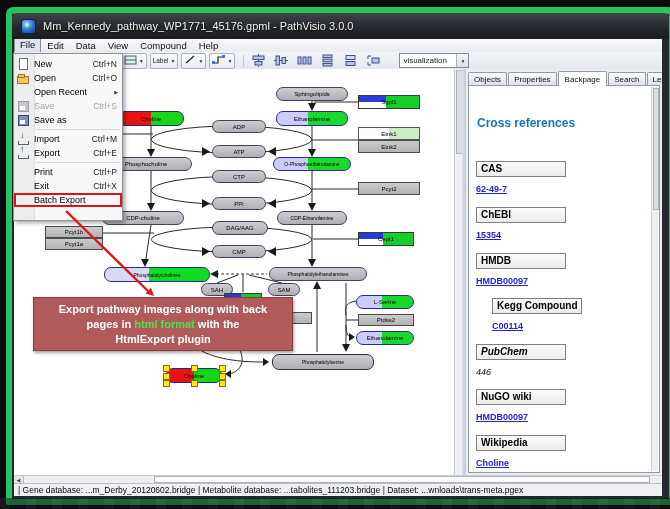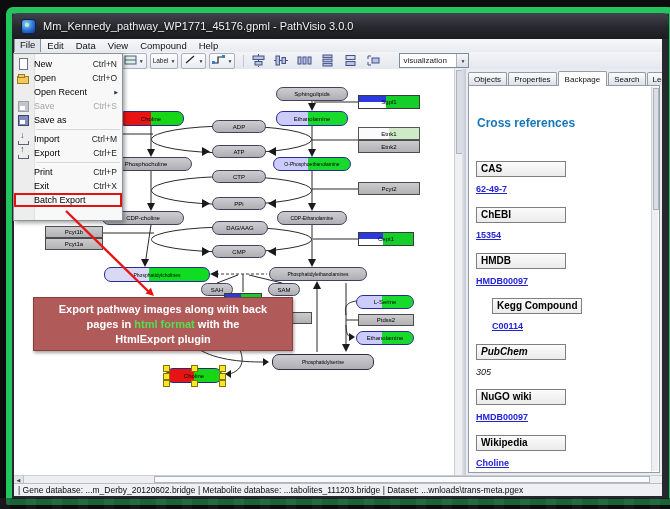--- a/index.html
+++ b/index.html
@@ -330,21 +330,21 @@
 
           <div class="pscroll">
               <div class="vthumb"></div>
             </div>
         <div class="bp-section" style="top: 75px;"><div class="bp-header">CAS</div><a class="bp-link">62-49-7</a></div>
             <div class="bp-section" style="top: 121px;"><div class="bp-header">ChEBI</div><a class="bp-link">15354</a></div>
             <div class="bp-section" style="top: 167px;"><div class="bp-header">HMDB</div><a class="bp-link">HMDB00097</a></div>
             <div class="bp-section" style="top: 212px; margin-left: 16px;"><div class="bp-header">Kegg Compound</div><a class="bp-link">C00114</a></div>
             <div class="bp-section" style="top: 258px; font-style: italic;">
               <div class="bp-header">PubChem</div>
-              <div class="bp-plain">305</div>
+              <div class="bp-plain">446</div>
             </div>
             <div class="bp-section" style="top: 303px;"><div class="bp-header">NuGO wiki</div><a class="bp-link">HMDB00097</a></div>
             <div class="bp-section" style="top: 349px;"><div class="bp-header">Wikipedia</div><a class="bp-link">Choline</a></div>
           </div>
       </div>
     </div>
 
     <div class="hscroll">
       <div class="harrow">◀</div>
       <div class="hthumb"></div>

